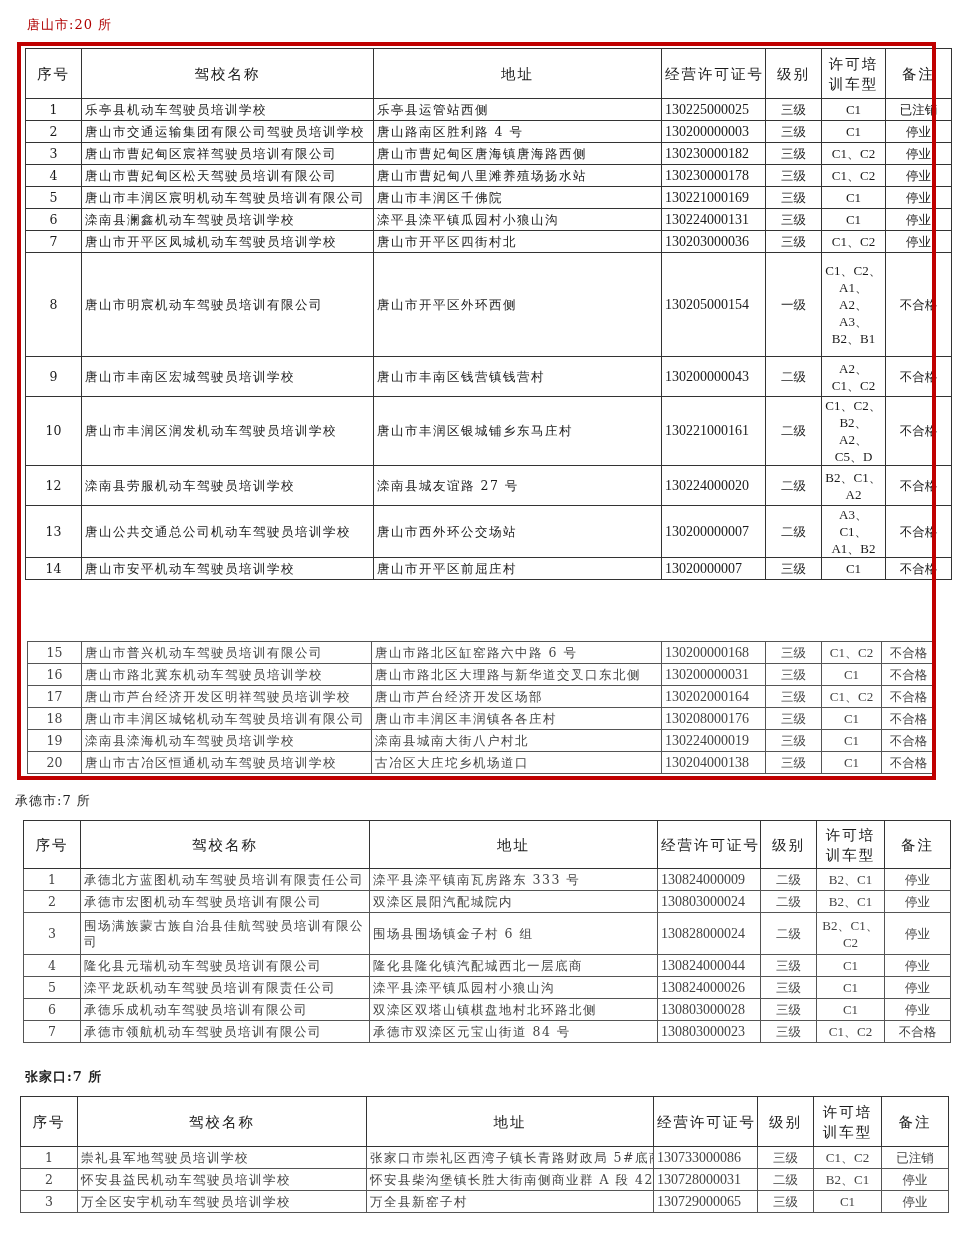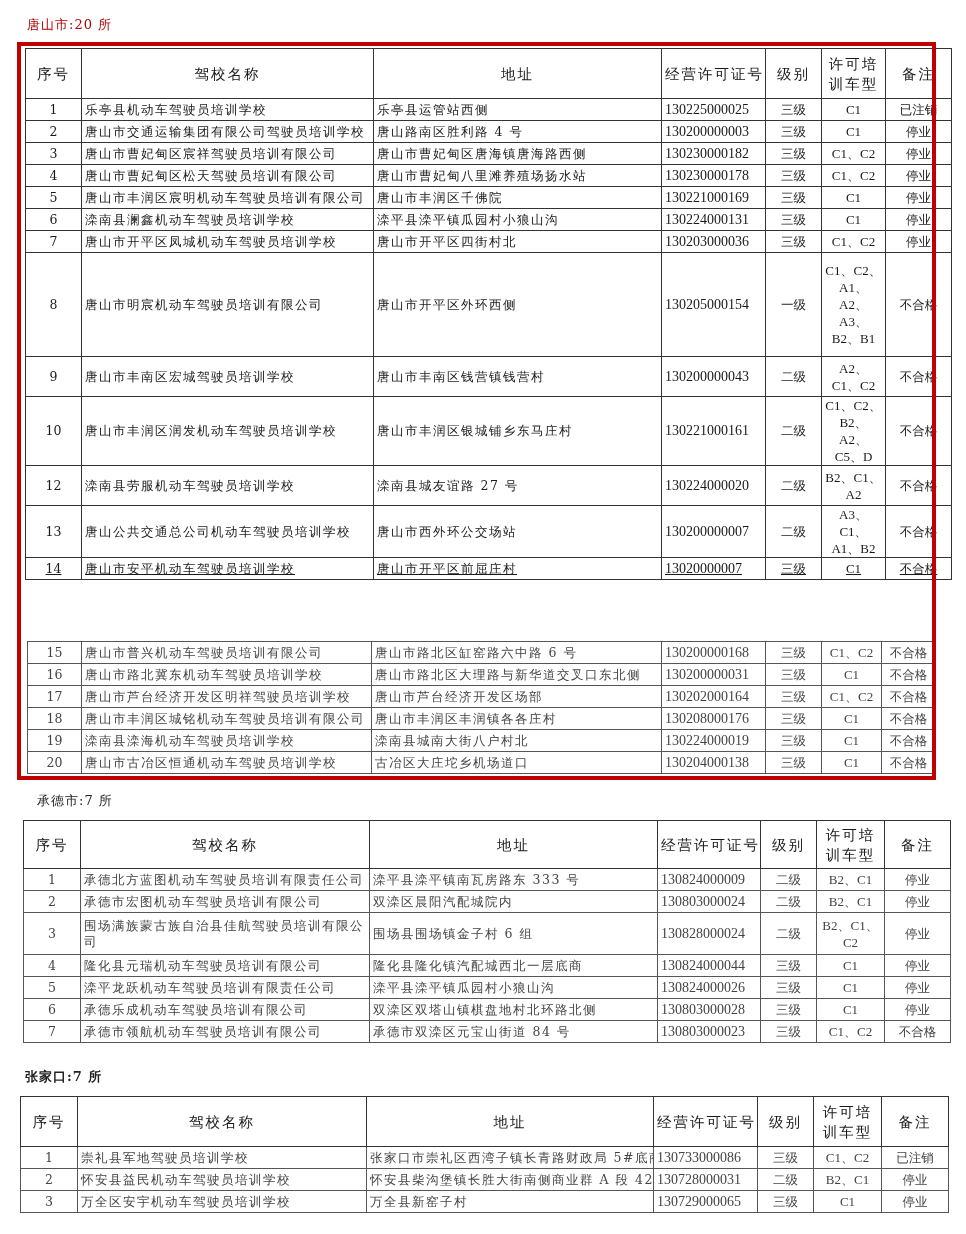--- a/index.html
+++ b/index.html
@@ -148,21 +148,21 @@
       </tr>
       <tr style="height: 40px;">
         <td class="c">13</td>
         <td class="l">唐山公共交通总公司机动车驾驶员培训学校</td>
         <td class="l">唐山市西外环公交场站</td>
         <td class="num">130200000007</td>
         <td class="c">二级</td>
         <td class="types">A3、C1、A1、B2</td>
         <td class="c">不合格</td>
       </tr>
-      <tr style="height: 22px; text-decoration: underline;">
+      <tr style="height: 22px;">
         <td class="c">14</td>
         <td class="l">唐山市安平机动车驾驶员培训学校</td>
         <td class="l">唐山市开平区前屈庄村</td>
         <td class="num">13020000007</td>
         <td class="c">三级</td>
         <td class="types">C1</td>
         <td class="c">不合格</td>
       </tr>
     </tbody>
 </table>
@@ -230,21 +230,21 @@
         <td class="num">130204000138</td>
         <td class="c">三级</td>
         <td class="types">C1</td>
         <td class="c">不合格</td>
       </tr>
     </tbody>
 </table>
 
 <div class="highlight-box"></div>
 
-<div class="city-title" style="left:37px; top:792px;">承德市:7 所</div>
+<div class="city-title" style="left:15px; top:792px;">承德市:7 所</div>
 
 <table class="light" style="left:23px; top:820px; width:927px;">
   <colgroup>
     <col style="width:57px">
       <col style="width:289px">
       <col style="width:288px">
     <col style="width:103px">
       <col style="width:56px">
       <col style="width:68px">
       <col style="width:66px">

